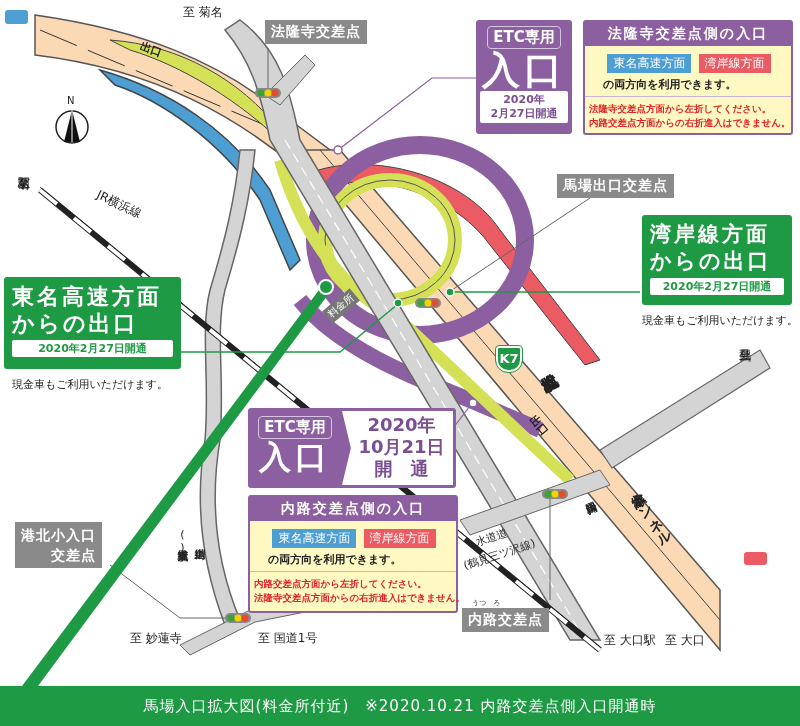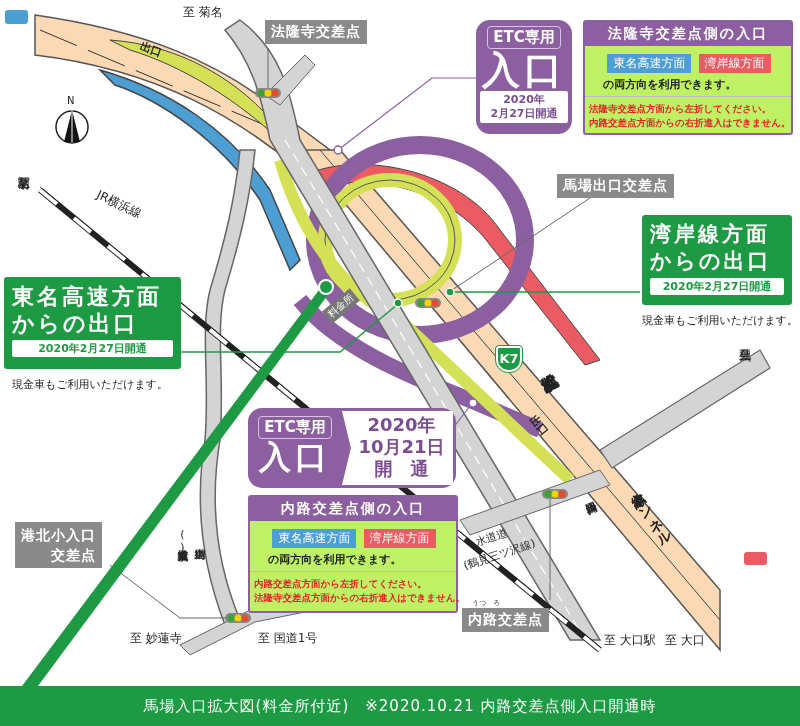--- a/index.html
+++ b/index.html
@@ -14,26 +14,26 @@
   .vtag.red  { background: #ea5b63; }
 
   .vtext { position: absolute; writing-mode: vertical-rl; text-orientation: upright; font-size: 12px; color: #222; line-height: 14px; }
   .htext { position: absolute; font-size: 12px; color: #222; white-space: nowrap; }
 
   
   .gray-label { position: absolute; background: #8a8a8a; color: #fff; font-weight: bold; font-size: 14px;
                 padding: 3px 6px; letter-spacing: 1px; white-space: nowrap; }
 
   
-  .etc-box { position: absolute; background: #8b5fa0; border-radius: 14px; color: #fff; text-align: center; }
+  .etc-box { position: absolute; background: #8b5fa0; border-radius: 3px; color: #fff; text-align: center; }
   .etc-pill { display: inline-block; border: 1.5px solid #d6c3e0; border-radius: 4px; font-weight: bold; font-size: 15px; padding: 1px 5px; }
   .etc-big { font-weight: bold; font-size: 38px; line-height: 42px; letter-spacing: 4px; }
   .etc-date { background: #fff; color: #7a4e91; font-weight: bold; font-size: 11px; line-height: 14px; border-radius: 2px; margin: 0 4px; padding: 2px 0; }
 
-  .info-box { position: absolute; border: 2px solid #8b5fa0; background: #bef264; border-radius: 3px; }
+  .info-box { position: absolute; border: 2px solid #8b5fa0; background: #fef9c3; border-radius: 3px; }
   .info-head { background: #8b5fa0; color: #fff; font-weight: bold; font-size: 14px; text-align: center; padding: 3px 0; letter-spacing: 2px; }
   .info-body { padding: 6px 8px 4px 10px; text-align: center; }
   .chip { display: inline-block; color: #fff; font-size: 12px; padding: 1px 6px; margin: 0 1px; }
   .chip.blue { background: #4d9ed2; }
   .chip.red { background: #ea5b63; }
   .info-line { font-size: 11px; font-weight: bold; color: #222; text-align: left; margin-top: 4px; padding-left: 8px; }
   .info-foot { border-top: 1px solid #c9b3d5; padding: 5px 4px 4px 4px; }
   .warn { color: #e0212b; font-size: 9.5px; font-weight: bold; line-height: 14px; white-space: nowrap; }
 
   

